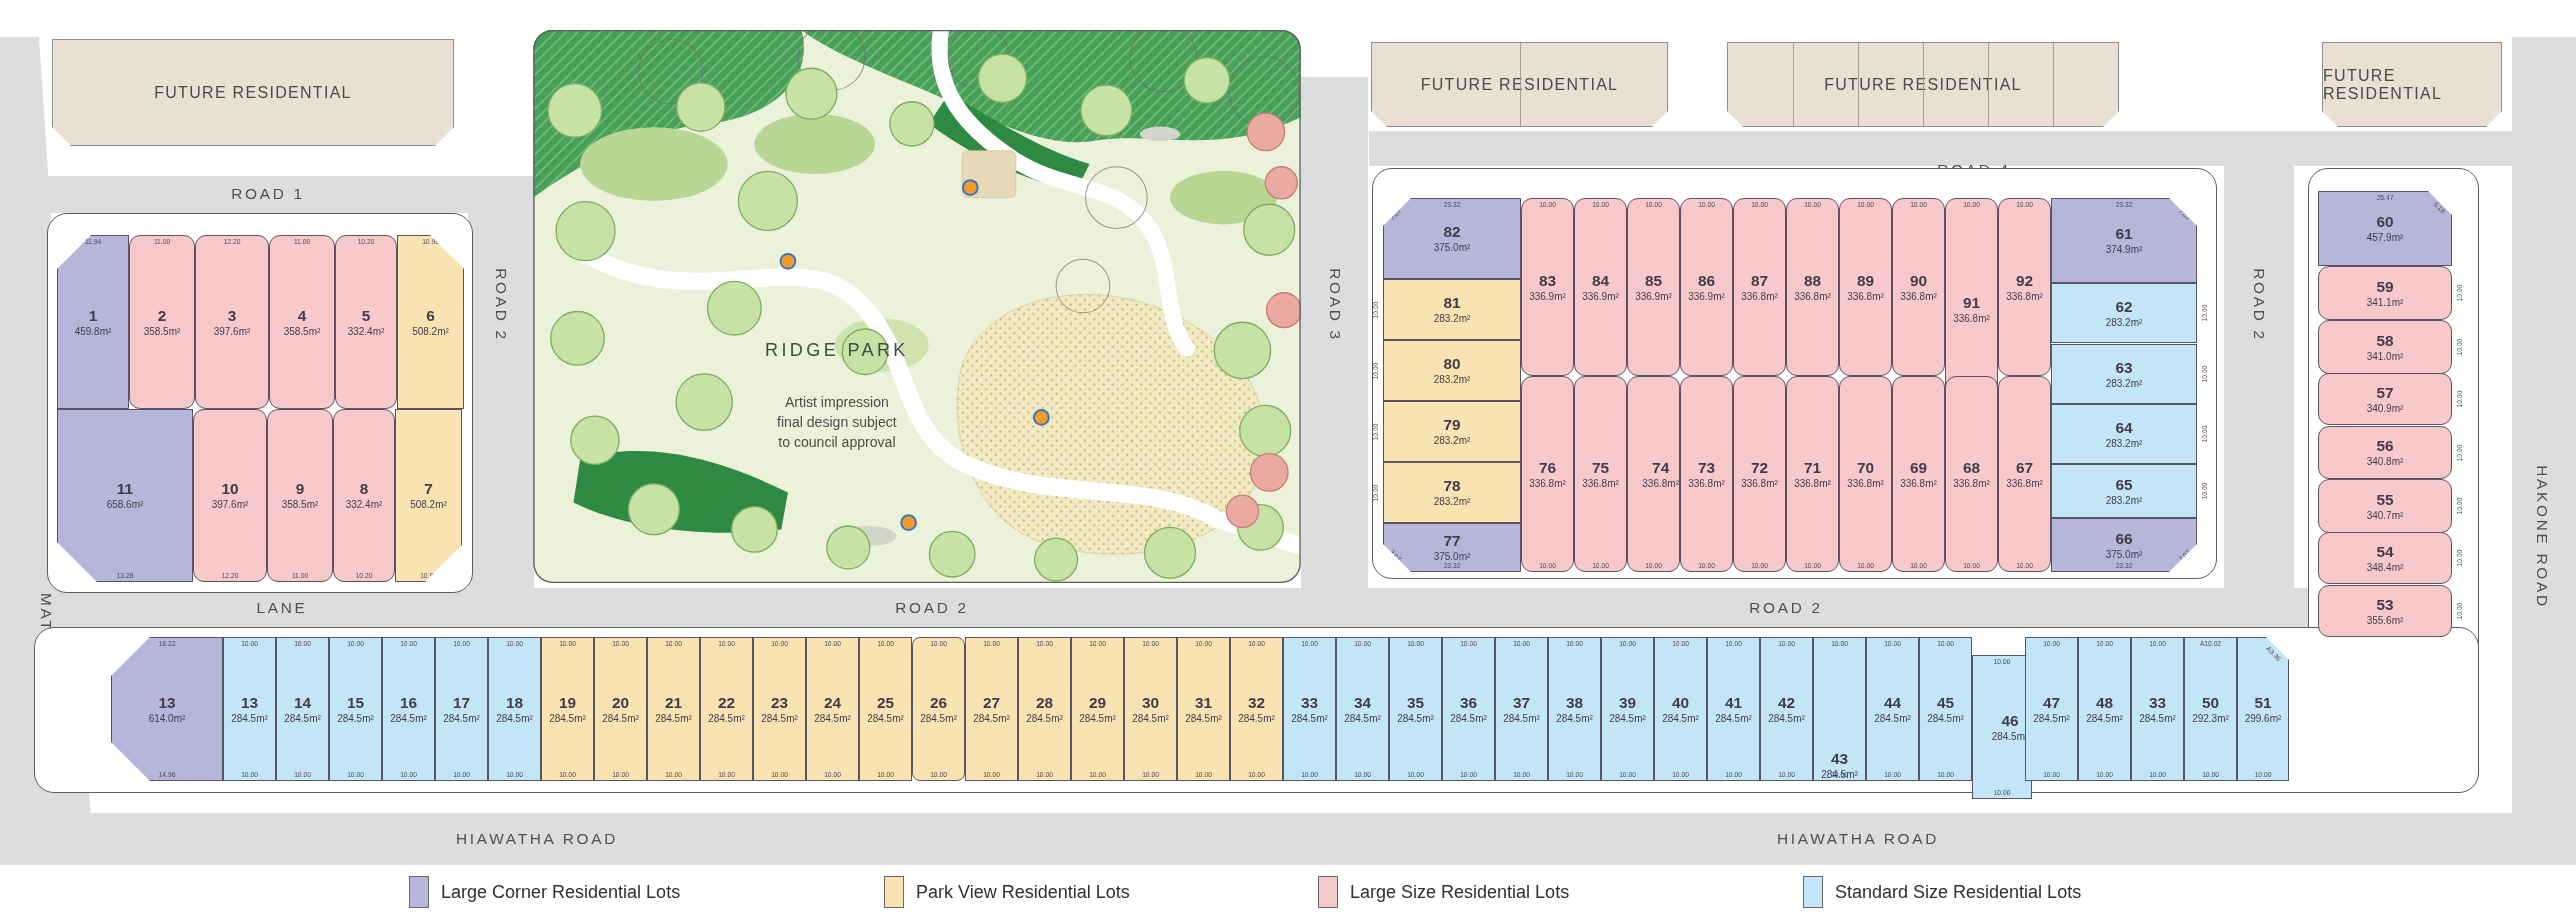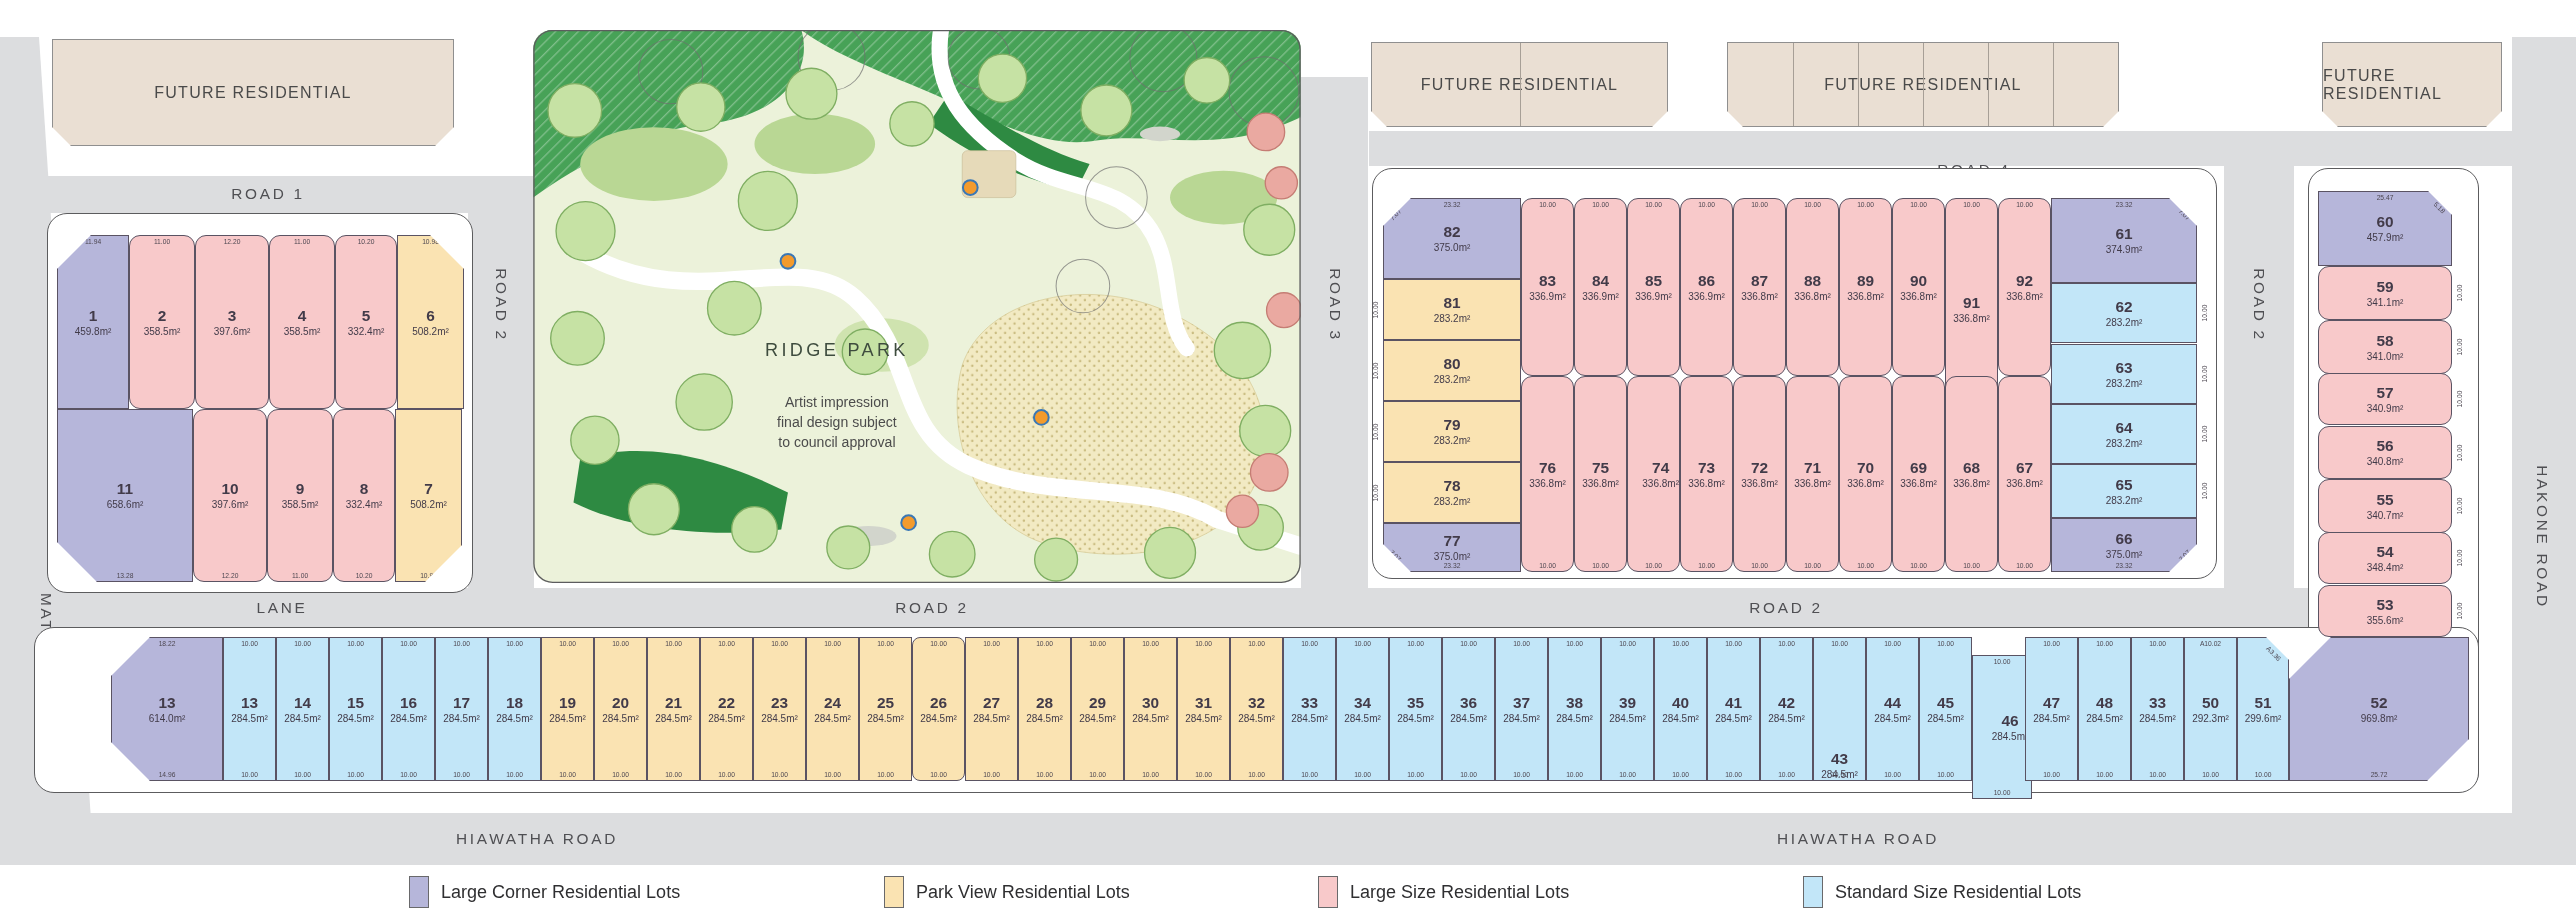--- a/index.html
+++ b/index.html
@@ -876,31 +876,20 @@
       </div>
       <div class="lot t-s" style="left: 2126px; top: 0px; width: 52px; height: 144px; clip-path: polygon(0px 0px, calc(100% - 23px) 0px, 100% 23px, 100% 100%, 0px 100%);">
         <div class="lot-label">
           <div class="lot-num">51</div>
           <div class="lot-area">299.6m²</div>
         </div>
         <div class="dim dim-b">10.00</div>
         <div class="dim dim-tr">A3.36</div>
       </div>
     </div>
-    <div class="lot-group" style="left: 2289px; top: 637px; width: 180px; height: 144px;">
-      <div class="lot t-c" style="left: 0px; top: 0px; width: 180px; height: 144px; clip-path: polygon(42px 0px, 100% 0px, 100% calc(100% - 42px), calc(100% - 42px) 100%, 0px 100%, 0px 42px);">
-        <div class="lot-label">
-          <div class="lot-num">52</div>
-          <div class="lot-area">969.8m²</div>
-        </div>
-        <div class="dim dim-r">20.12</div>
-        <div class="dim dim-b">25.72</div>
-        <div class="dim dim-br">11.74</div>
-      </div>
-    </div>
     <div class="legend-item" style="left: 409px; top: 876px;">
       <div class="swatch" style="background: rgb(182, 182, 218);"></div>
       <span class="legend-label">Large Corner Residential Lots</span>
     </div>
     <div class="legend-item" style="left: 884px; top: 876px;">
       <div class="swatch" style="background: rgb(250, 227, 178);"></div>
       <span class="legend-label">Park View Residential Lots</span>
     </div>
     <div class="legend-item" style="left: 1318px; top: 876px;">
       <div class="swatch" style="background: rgb(248, 201, 202);"></div>

